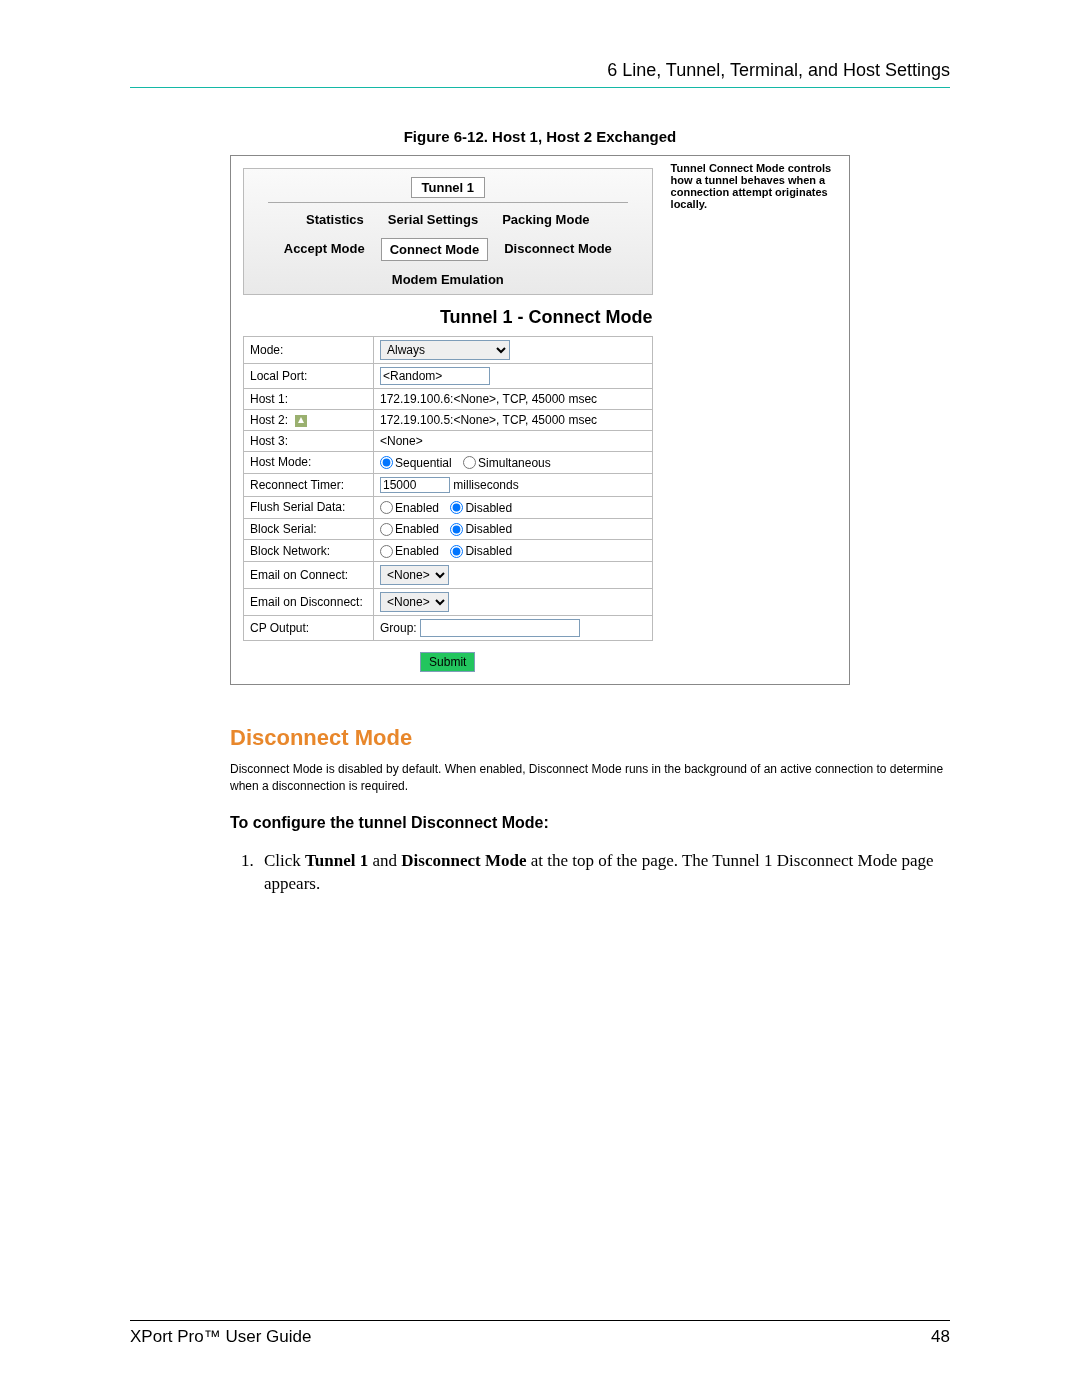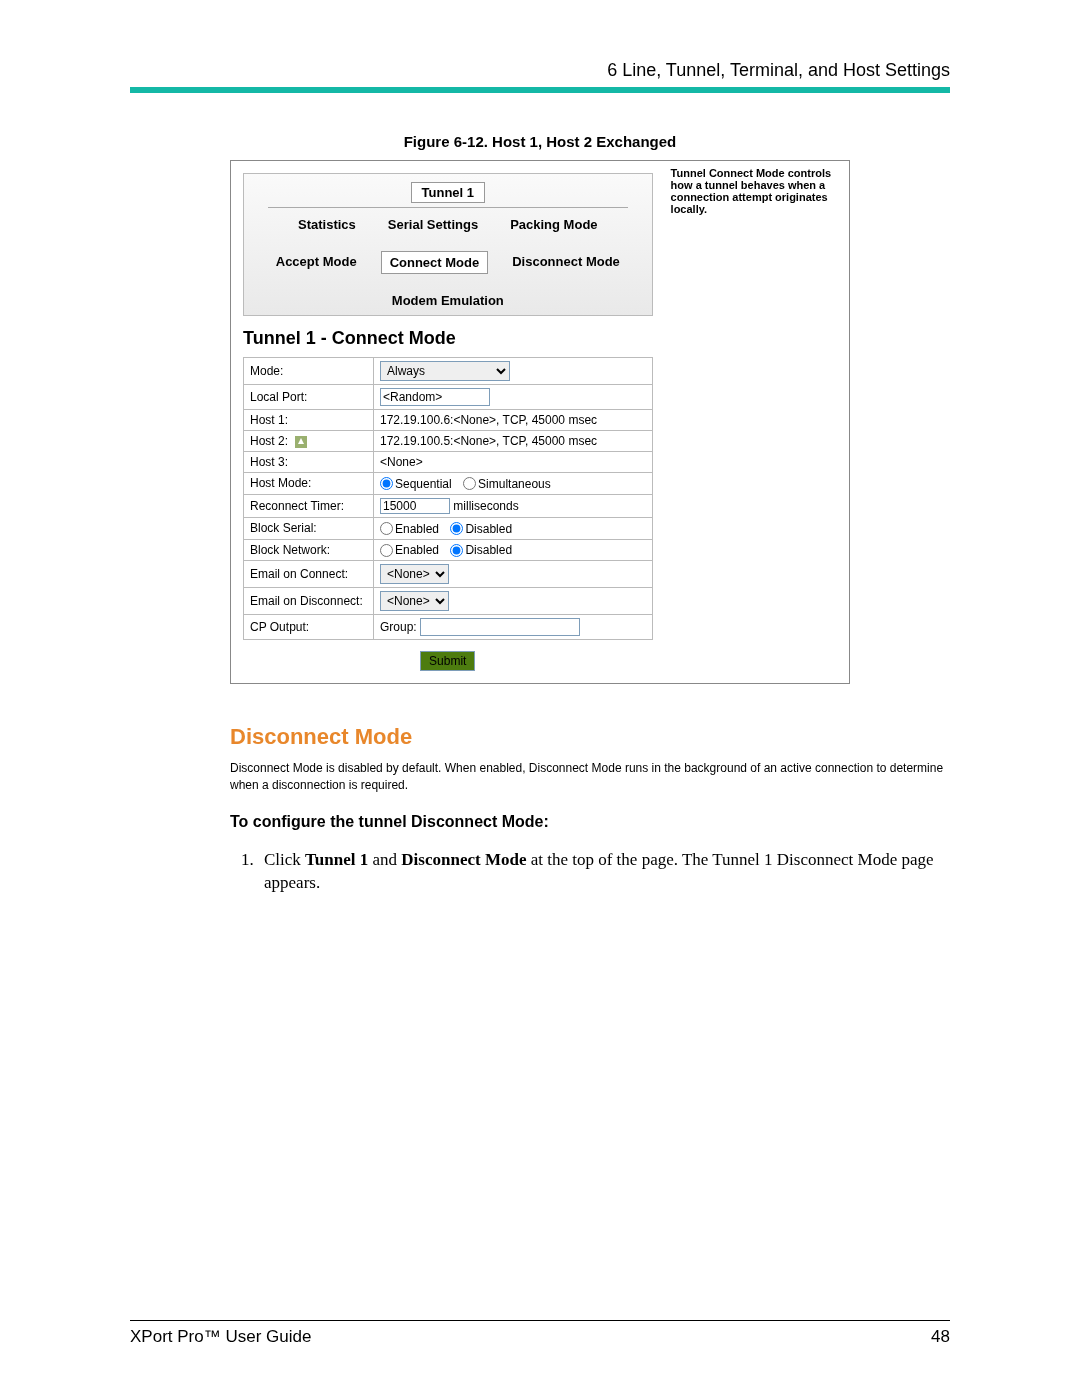--- a/index.html
+++ b/index.html
@@ -9,21 +9,21 @@
     height: 1397px;
     background: #fff;
     color: #000;
     position: relative;
     font-size: 17px;
   }
   .page {
     padding: 60px 130px 60px 130px;
   }
   .header-line {
-    border-bottom: 6px solid #14b8a6;
+    border-bottom: 1px solid #14b8a6;
     padding-bottom: 6px;
     margin-bottom: 40px;
   }
   .chapter-title {
     text-align: right;
     font-size: 18px;
   }
   .figure-caption {
     text-align: center;
     font-weight: bold;
@@ -62,36 +62,37 @@
     font-size: 13px;
   }
   .tab-divider {
     border-top: 1px solid #aaa;
     margin: 4px 12px 6px 12px;
   }
   .tab-nav {
     display: flex;
     flex-wrap: wrap;
     justify-content: center;
-    gap: 16px;
+    gap: 8px;
     font-size: 13px;
   }
   .tab-nav span {
     padding: 3px 8px;
     font-weight: bold;
     white-space: nowrap;
   }
   .tab-nav span.active {
     border: 1px solid #999;
     background: #fff;
   }
   .section-heading {
     font-weight: bold;
     font-size: 18px;
     margin: 12px 0 8px 0;
+    text-align: right;
   }
   table.form-table {
     width: 100%;
     border-collapse: collapse;
     font-size: 12px;
   }
   table.form-table td {
     border: 1px solid #bbb;
     padding: 3px 6px;
     vertical-align: middle;
@@ -117,21 +118,21 @@
     font-size: 12px;
     border: 1px solid #7e9db9;
     padding: 1px 2px;
   }
   .submit-row {
     text-align: center;
     margin-top: 10px;
   }
   .submit-btn {
     border: 1px solid #7e9db9;
-    background: #4d7c0f;
+    background: #22c55e;
     padding: 2px 8px;
     font-size: 12px;
   }
   .figure-right {
     padding: 6px;
     font-size: 11px;
     width: 185px;
     background: #fff;
     border-left: 0;
     font-weight: bold;
@@ -262,20 +263,27 @@
           </td>
         </tr>
         <tr>
           <td class="label">Reconnect Timer:</td>
           <td>
             <input class="text-small" value="15000" style="">
             <span>milliseconds</span>
           </td>
         </tr>
         <tr>
+          <td class="label">Flush Serial Data:</td>
+          <td>
+            <input type="radio" style=""><label class="radio-lbl">Enabled</label>
+            <input type="radio" checked="" style=""><label class="radio-lbl">Disabled</label>
+          </td>
+        </tr>
+        <tr>
           <td class="label">Block Serial:</td>
           <td>
             <input type="radio" style=""><label class="radio-lbl">Enabled</label>
             <input type="radio" checked="" style=""><label class="radio-lbl">Disabled</label>
           </td>
         </tr>
         <tr>
           <td class="label">Block Network:</td>
           <td>
             <input type="radio" style=""><label class="radio-lbl">Enabled</label>

